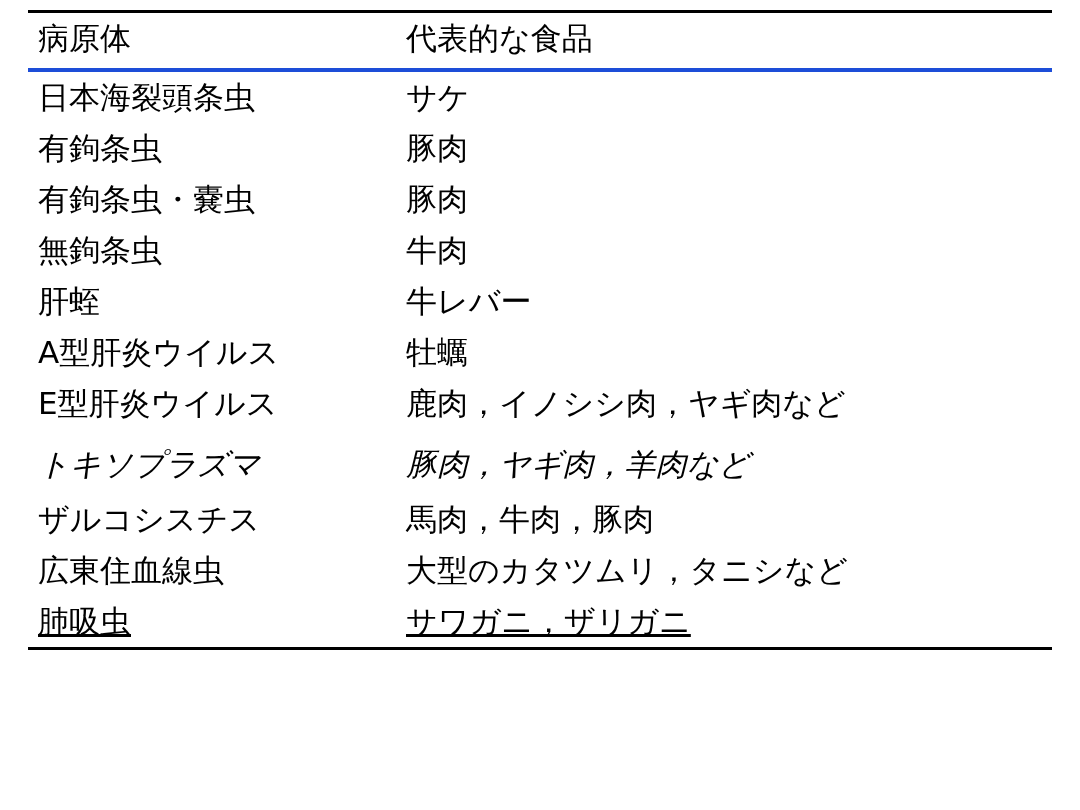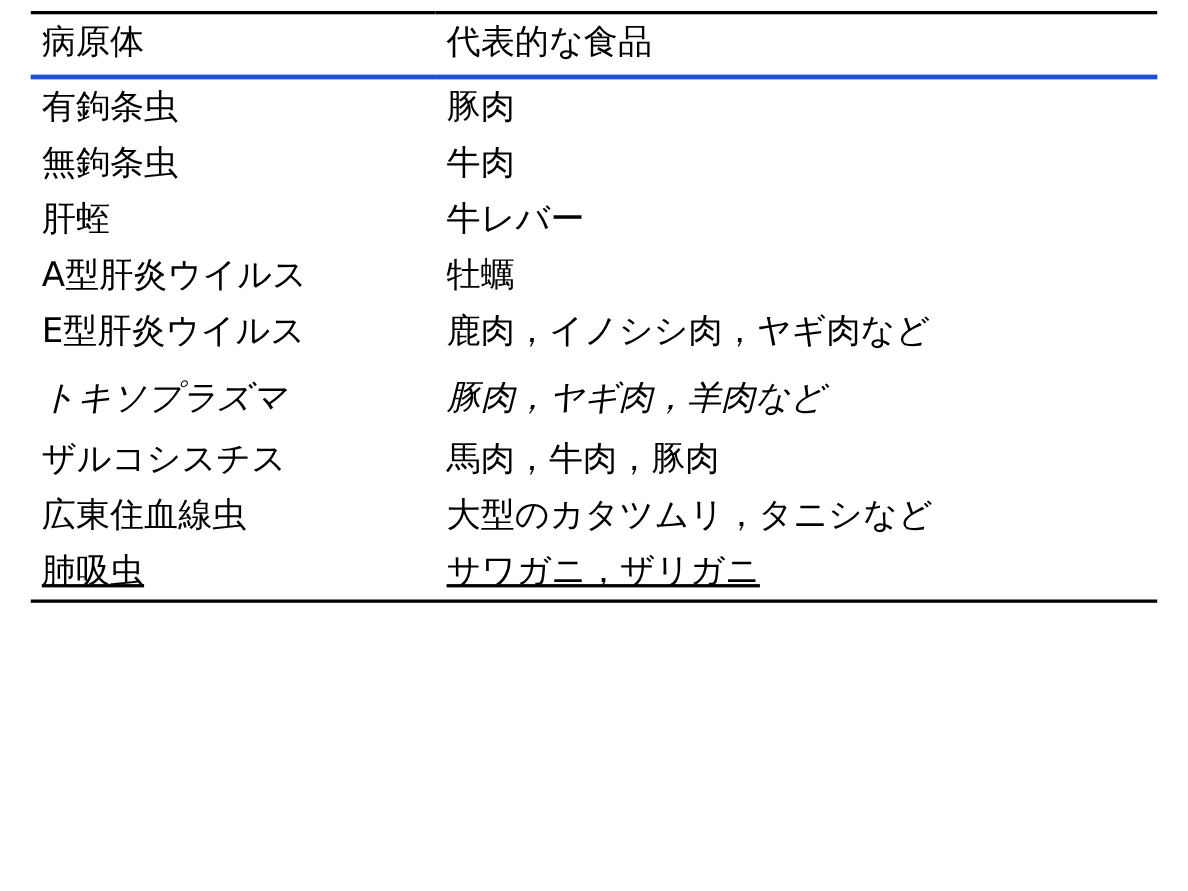--- a/index.html
+++ b/index.html
@@ -82,21 +82,29 @@
       <col class="col-food">
     </colgroup>
     <thead>
       <tr>
         <th>病原体</th>
         <th>代表的な食品</th>
       </tr>
     </thead>
     <tbody>
       <tr>
+        <td>日本海裂頭条虫</td>
+        <td>サケ</td>
+      </tr>
+      <tr>
         <td>有鉤条虫</td>
+        <td>豚肉</td>
+      </tr>
+      <tr>
+        <td>有鉤条虫・嚢虫</td>
         <td>豚肉</td>
       </tr>
       <tr>
         <td>無鉤条虫</td>
         <td>牛肉</td>
       </tr>
       <tr>
         <td>肝蛭</td>
         <td>牛レバー</td>
       </tr>

